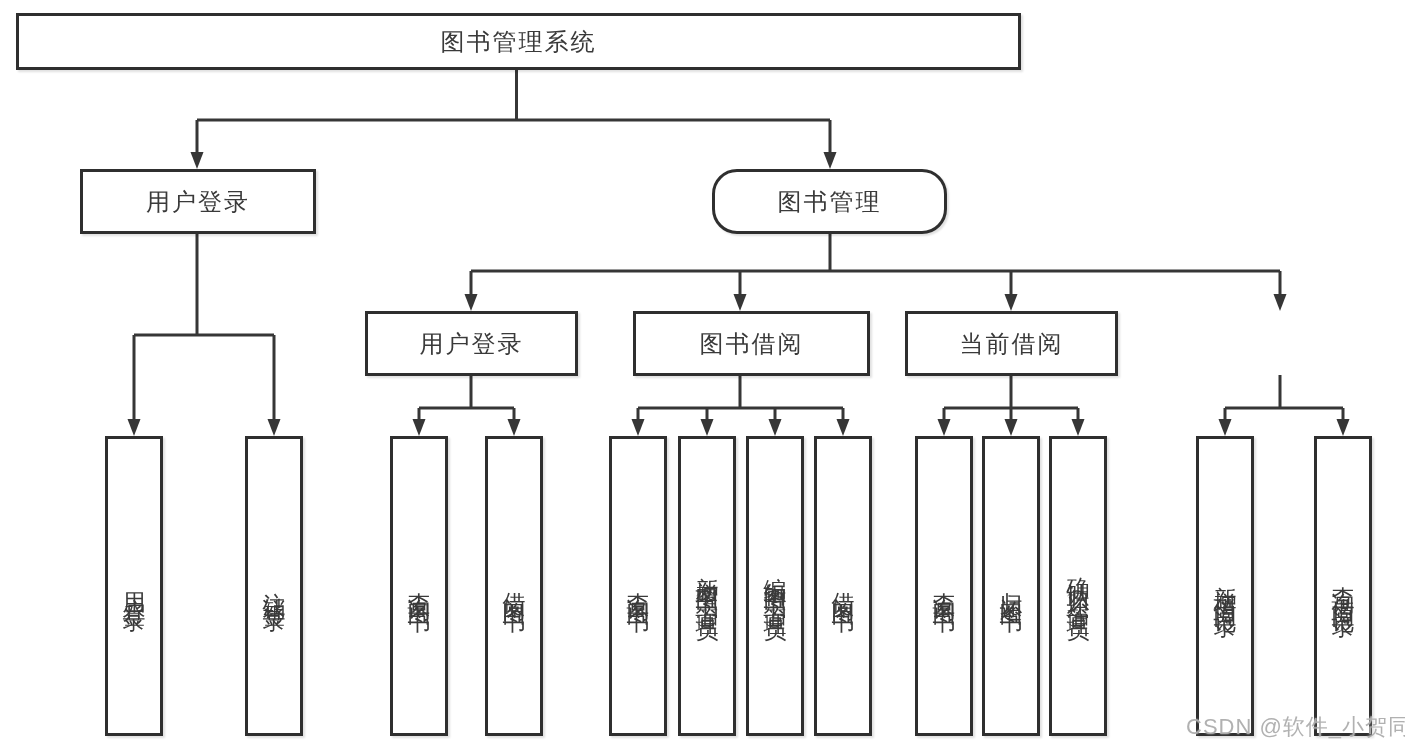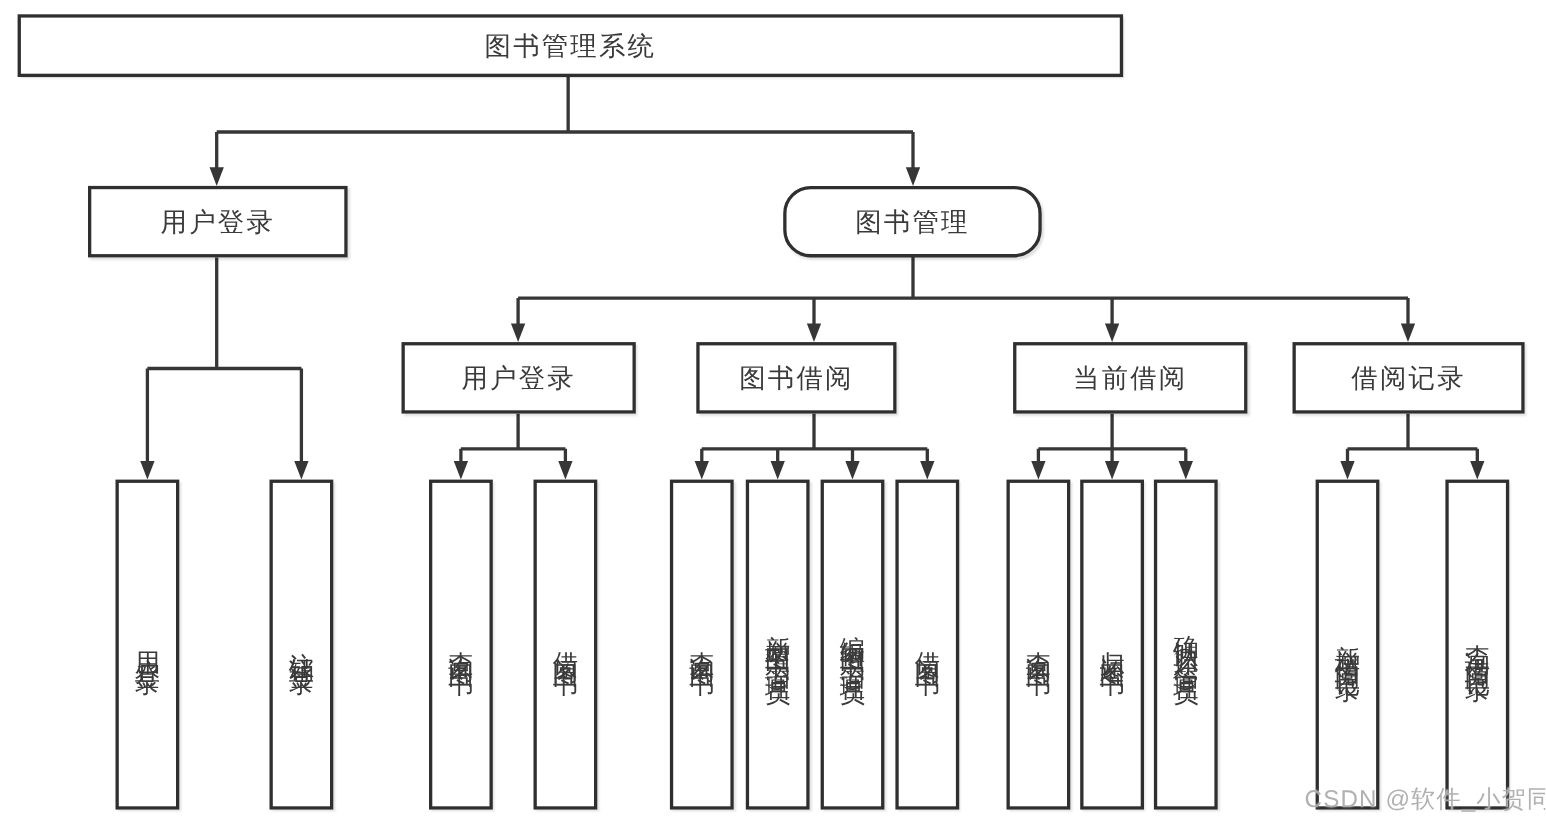--- a/index.html
+++ b/index.html
@@ -95,28 +95,25 @@
   <div class="node hnode" style="left:80px;top:169px;width:236px;height:65px;">
     <span>用户登录</span>
   </div>
   <div class="node hnode" style="left:712px;top:169px;width:235px;height:65px;border-radius:25px;">
     <span>图书管理</span>
   </div>
 
   <div class="node hnode" style="left:365px;top:311px;width:213px;height:65px;">
     <span>用户登录</span>
   </div>
-  <div class="node hnode" style="left:633px;top:311px;width:182px;height:65px;">
+  <div class="node hnode" style="left:633px;top:311px;width:237px;height:65px;">
     <span>图书借阅</span>
   </div>
-  <div class="node hnode" style="left:905px;top:311px;width:213px;height:65px;margin-left:16px;">
+  <div class="node hnode" style="left:905px;top:311px;width:213px;height:65px;">
     <span>当前借阅</span>
-  </div>
-  <div class="node hnode" style="left:1175px;top:311px;width:211px;height:65px;">
-    <span>借阅记录</span>
   </div>
 
   <div class="node vnode" style="left:105px;top:436px;width:58px;height:300px;">
     <span>用户登录</span>
   </div>
   <div class="node vnode" style="left:245px;top:436px;width:58px;height:300px;">
     <span>注销登录</span>
   </div>
 
   <div class="node vnode" style="left:390px;top:436px;width:58px;height:300px;">

